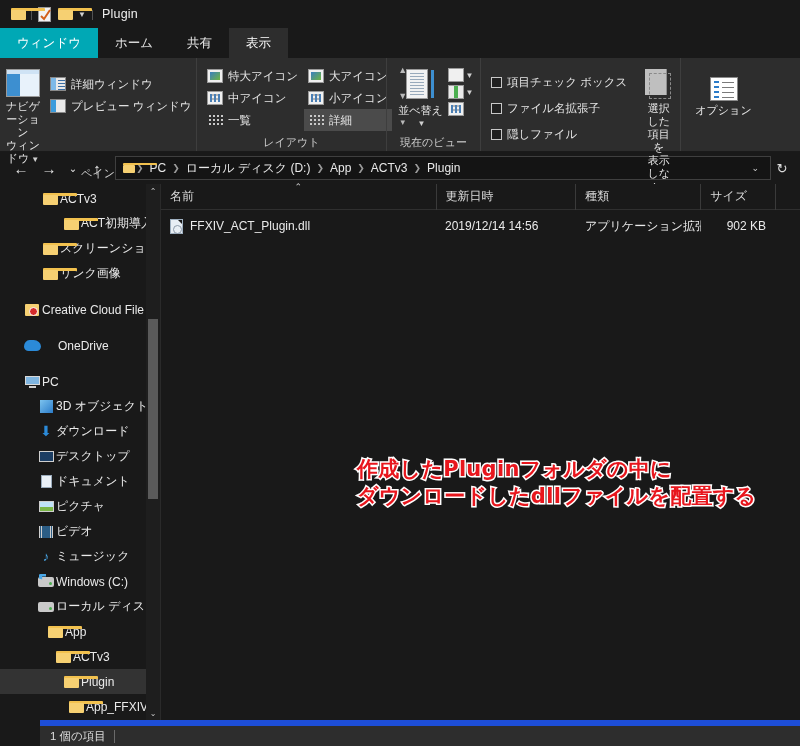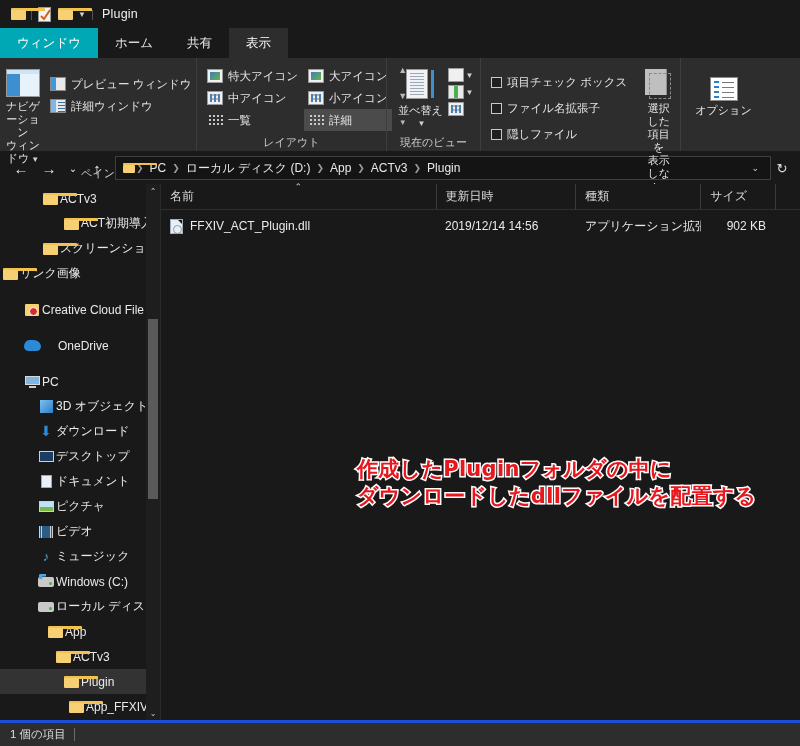--- a/index.html
+++ b/index.html
@@ -198,22 +198,22 @@
     position:absolute; left:196px; top:272px; z-index:20;
     font-family:"DejaVu Sans","Liberation Sans", sans-serif;
     font-weight:bold; font-size:21px; line-height:27px; color:#e8161d;
     letter-spacing:.3px; white-space:pre-line;
     -webkit-text-stroke: 3px #ffffff;
     paint-order: stroke fill;
     text-shadow: 0 0 1px #fff;
   }
 
   
-  .statusbar { flex:0 0 26px; height:26px; background:#2d2d2d; border-top:3px solid #1d4ed8;
-               display:flex; align-items:center; padding-left:10px; font-size:11.5px; color:#dcdcdc; gap:8px;}
+  .statusbar { flex:0 0 26px; height:26px; background:#2d2d2d; border-top:6px solid #1d4ed8;
+               display:flex; align-items:center; padding-left:10px; font-size:11.5px; color:#dcdcdc; gap:8px;margin-left:40px;}
   .status-sep{ width:1px; height:13px; background:#6a6a6a;}
 </style>
 </head>
 <body>
 
 <div class="win">
 
   <div class="titlebar">
     <div class="qat-ico">
       <div class="folder">
@@ -252,26 +252,26 @@
       <div class="gbody">
         <div class="bigbtn">
           <div class="navpane-ico"></div>
           <div class="lbl">
             <span>ナビゲーション</span><br>
             <span>ウィンドウ</span><span class="caret-s">▼</span>
           </div>
         </div>
         <div style="display:flex; flex-direction:column; margin-left:6px; margin-top:8px;">
           <div class="smallitem">
+            <span class="mi mi-det"></span>
+            <span>詳細ウィンドウ</span>
+          </div>
+          <div class="smallitem">
             <span class="mi mi-pane"></span>
             <span>プレビュー ウィンドウ</span>
-          </div>
-          <div class="smallitem">
-            <span class="mi mi-det"></span>
-            <span>詳細ウィンドウ</span>
           </div>
         </div>
       </div>
       <div class="glabel">ペイン</div>
     </div>
 
     <div class="rgroup" style="width:190px;">
       <div class="gbody">
         <div class="layout-wrap">
           <div class="layout-grid">
@@ -431,21 +431,21 @@
         </div>
         <div class="navrow" style="padding-left:40px;">
           <span class="ni">
               <span class="folder">
                 <span class="tab"></span>
                 <span class="body"></span>
               </span>
             </span>
           <span class="nt">スクリーンショット</span>
         </div>
-        <div class="navrow" style="">
+        <div class="navrow" style="padding-left:40px;">
           <span class="ni">
               <span class="folder">
                 <span class="tab"></span>
                 <span class="body"></span>
               </span>
             </span>
           <span class="nt">リンク画像</span>
         </div>
 
         <div style="height:11px;"></div>

